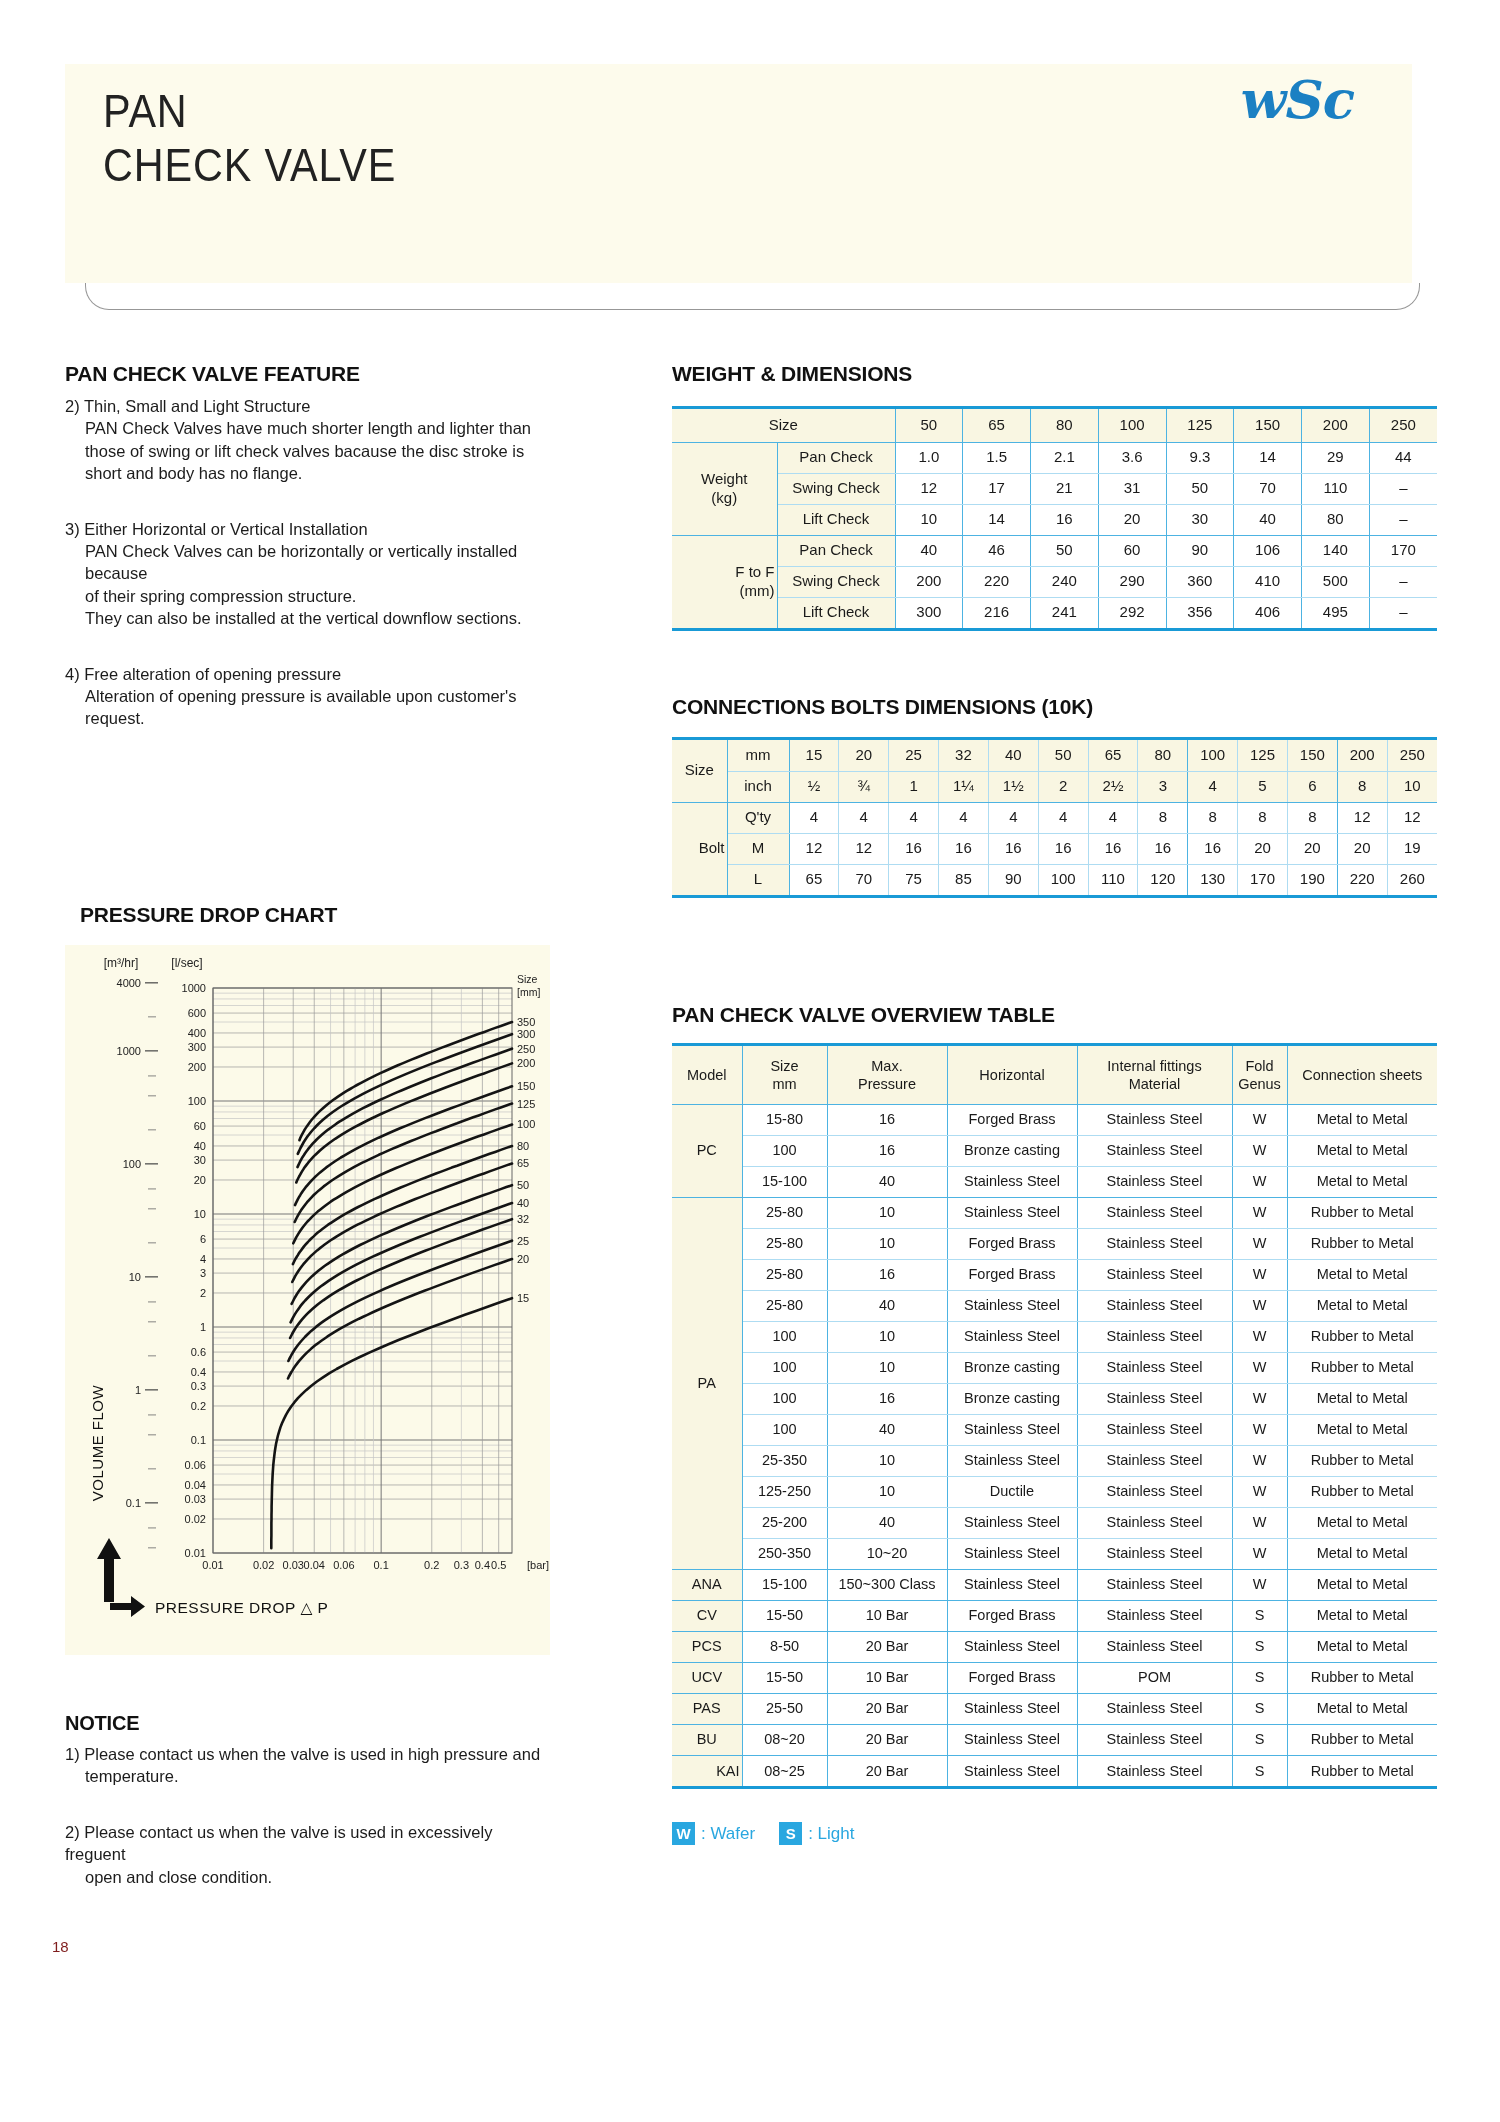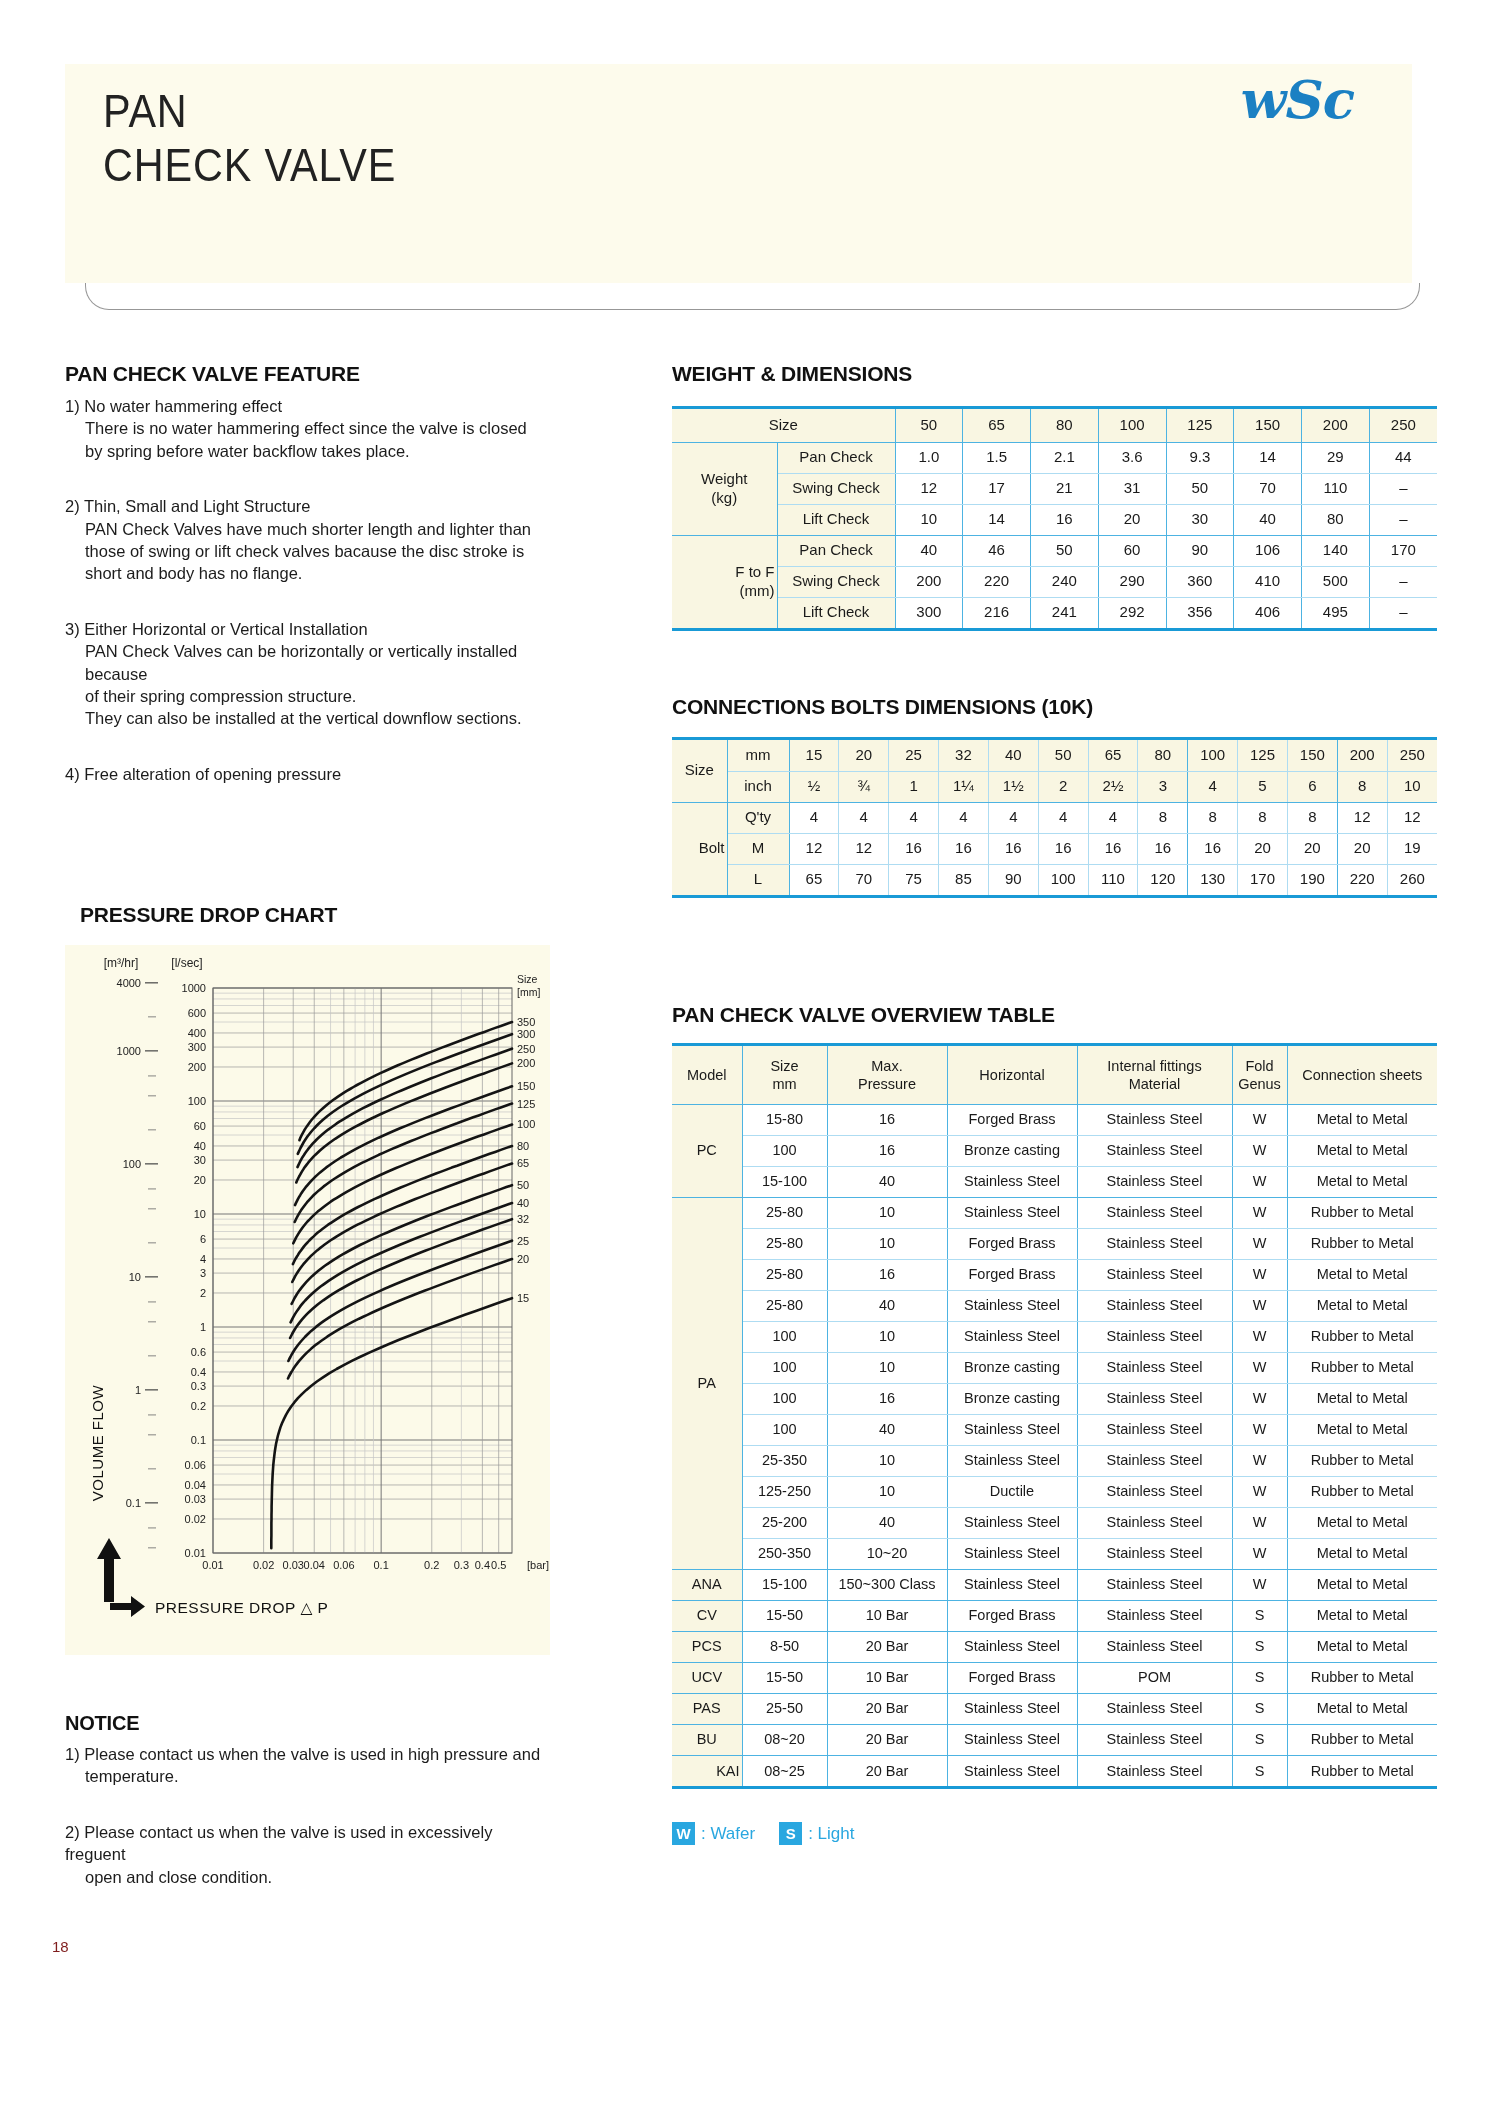--- a/index.html
+++ b/index.html
@@ -60,38 +60,34 @@
       <div>PAN</div>
       <div>CHECK VALVE</div>
     </div>
     <div class="logo">wSc</div>
   </div>
   <div class="outline"></div>
 
   <div class="h1" style="left:65px;top:362px">PAN CHECK VALVE FEATURE</div>
   <div class="list" id="featuresList" style="left:65px;top:395px">
       <div class="item">
-       <div class="t">1) No water hammering effect</div>
-       <div class="ln">There is no water hammering effect since the valve is closed</div>
-        <div class="ln">by spring before water backflow takes place.</div>
-     </div>
-      <div class="item">
        <div class="t">2) Thin, Small and Light Structure</div>
        <div class="ln">PAN Check Valves have much shorter length and lighter than</div>
         <div class="ln">those of swing or lift check valves bacause the disc stroke is</div>
         <div class="ln">short and body has no flange.</div>
      </div>
       <div class="item">
        <div class="t">3) Either Horizontal or Vertical Installation</div>
        <div class="ln">PAN Check Valves can be horizontally or vertically installed because</div>
         <div class="ln">of their spring compression structure.</div>
         <div class="ln">They can also be installed at the vertical downflow sections.</div>
      </div>
       <div class="item">
        <div class="t">4) Free alteration of opening pressure</div>
+       <div class="ln">Alteration of opening pressure is available upon customer's request.</div>
      </div>
     </div>
 
   <div class="h1" style="left:672px;top:362px">WEIGHT &amp; DIMENSIONS</div>
   <div class="tblwrap" id="weightTable" style="left:672px;top:406px;width:765px">
       <table class="dt wt">
         <colgroup>
           <col style="width:105px">
           <col style="width:118px">
         </colgroup>

